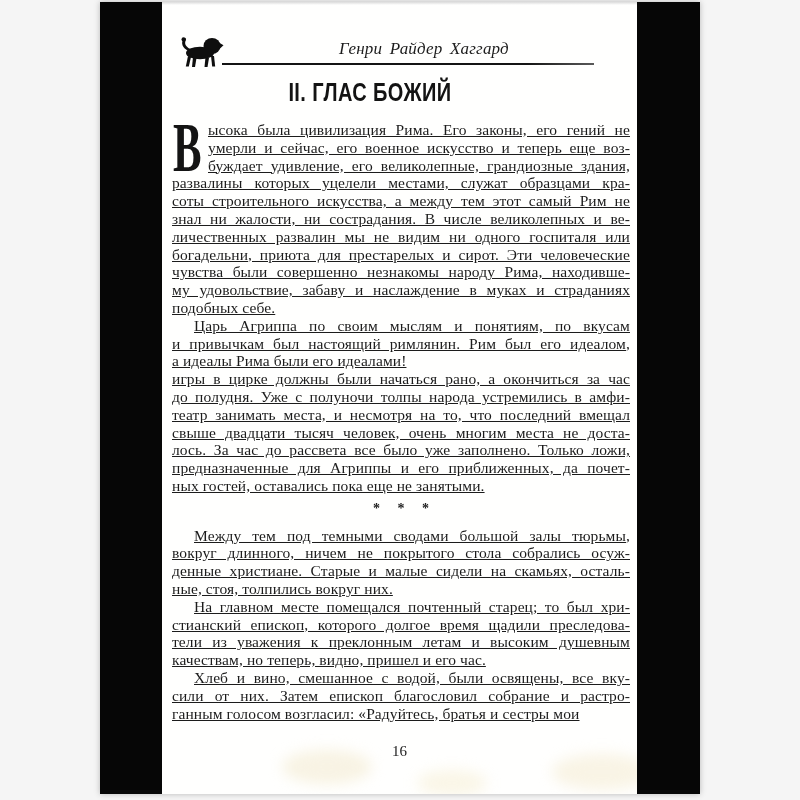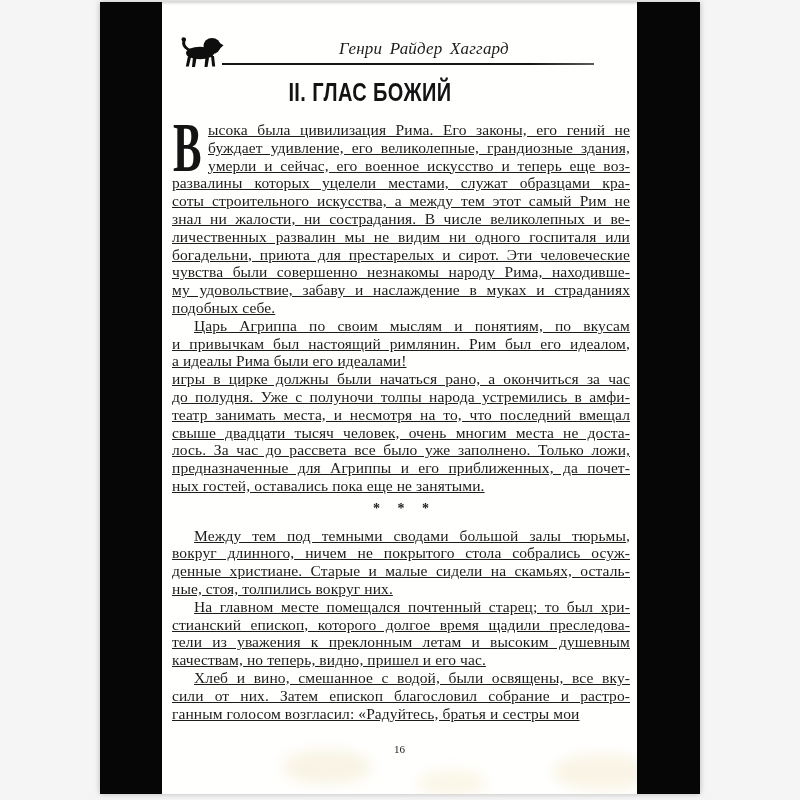--- a/index.html
+++ b/index.html
@@ -38,21 +38,21 @@
   .line.indent { text-indent:22px; }
 
   .dropcap { float:left; width:28px; height:51px; margin:1px 7px 0 1px;
              font-weight:bold; font-size:69px; line-height:52px; color:#141414;
              transform:scaleX(0.62); transform-origin:0 50%; }
 
   .separator { text-align:center; font-weight:bold; font-size:14px; line-height:17.8px;
                letter-spacing:7px; text-indent:7px; margin:5px 0 9px 0; color:#1c1c1c; }
 
   .pagenum { position:absolute; left:0; top:741px; width:475px; text-align:center;
-             font-size:11px; color:#222; }
+             font-size:15px; color:#222; }
 
   
   .stain { position:absolute; border-radius:50%; filter:blur(7px); pointer-events:none; }
   .stain.s1 { left:120px; top:748px; width:90px; height:34px; background:rgba(243,234,205,0.55); }
   .stain.s2 { left:255px; top:768px; width:70px; height:26px; background:rgba(243,234,205,0.45); }
   .stain.s3 { left:390px; top:752px; width:100px; height:36px; background:rgba(243,234,205,0.5); }
 </style>
 </head>
 <body>
 
@@ -80,22 +80,22 @@
       <div class="rule"></div>
 
       <div class="title">
         <span class="title-inner">II. ГЛАС БОЖИЙ</span>
       </div>
 
       <div class="textcol">
           <div class="para">
             <span class="dropcap">В</span>
             <div class="line">ысока была цивилизация Рима. Его законы, его гений не</div>
+            <div class="line">умерли и сейчас, его военное искусство и теперь еще воз-</div>
             <div class="line">буждает удивление, его великолепные, грандиозные здания,</div>
-            <div class="line">умерли и сейчас, его военное искусство и теперь еще воз-</div>
             <div class="line">развалины которых уцелели местами, служат образцами кра-</div>
             <div class="line">соты строительного искусства, а между тем этот самый Рим не</div>
             <div class="line">знал ни жалости, ни сострадания. В числе великолепных и ве-</div>
             <div class="line">личественных развалин мы не видим ни одного госпиталя или</div>
             <div class="line">богадельни, приюта для престарелых и сирот. Эти человеческие</div>
             <div class="line">чувства были совершенно незнакомы народу Рима, находивше-</div>
             <div class="line">му удовольствие, забаву и наслаждение в муках и страданиях</div>
             <div class="line last">подобных себе.</div>
           </div>
           <div class="para">

